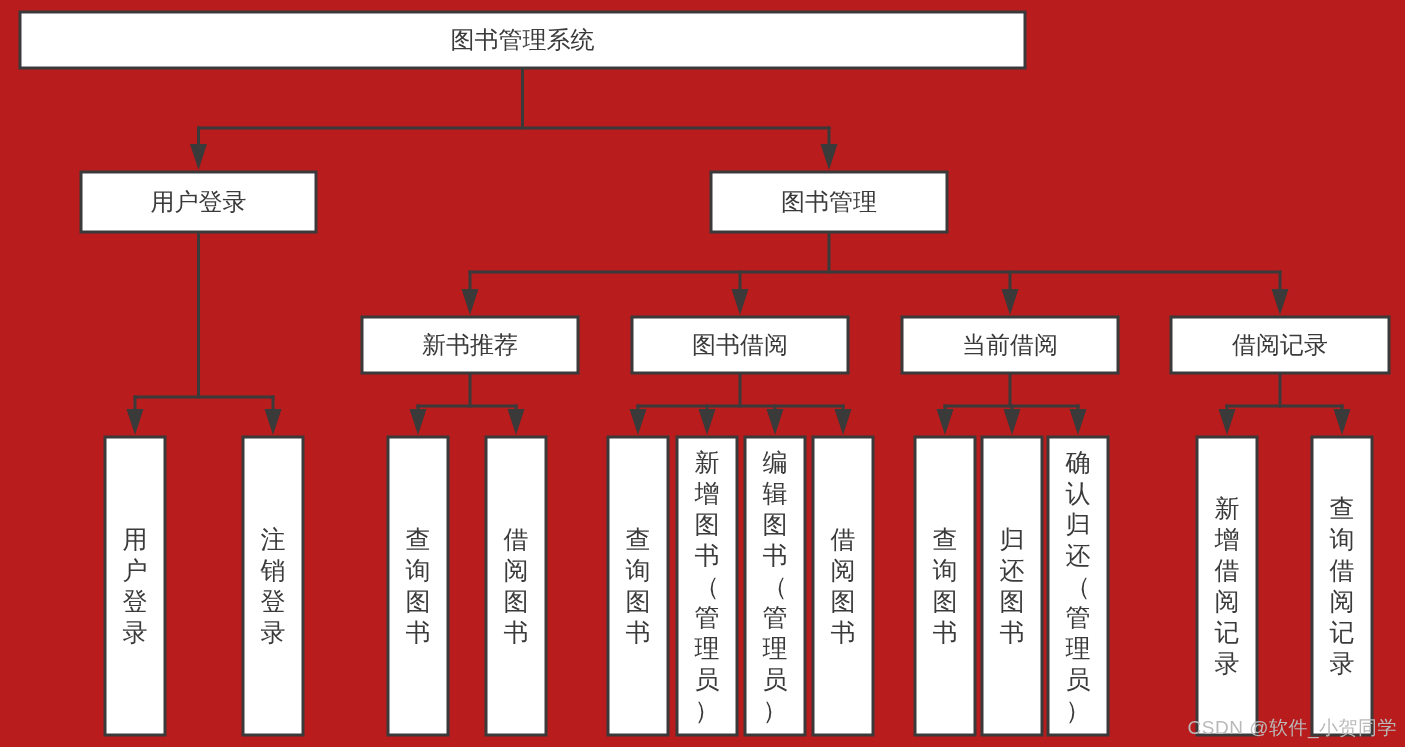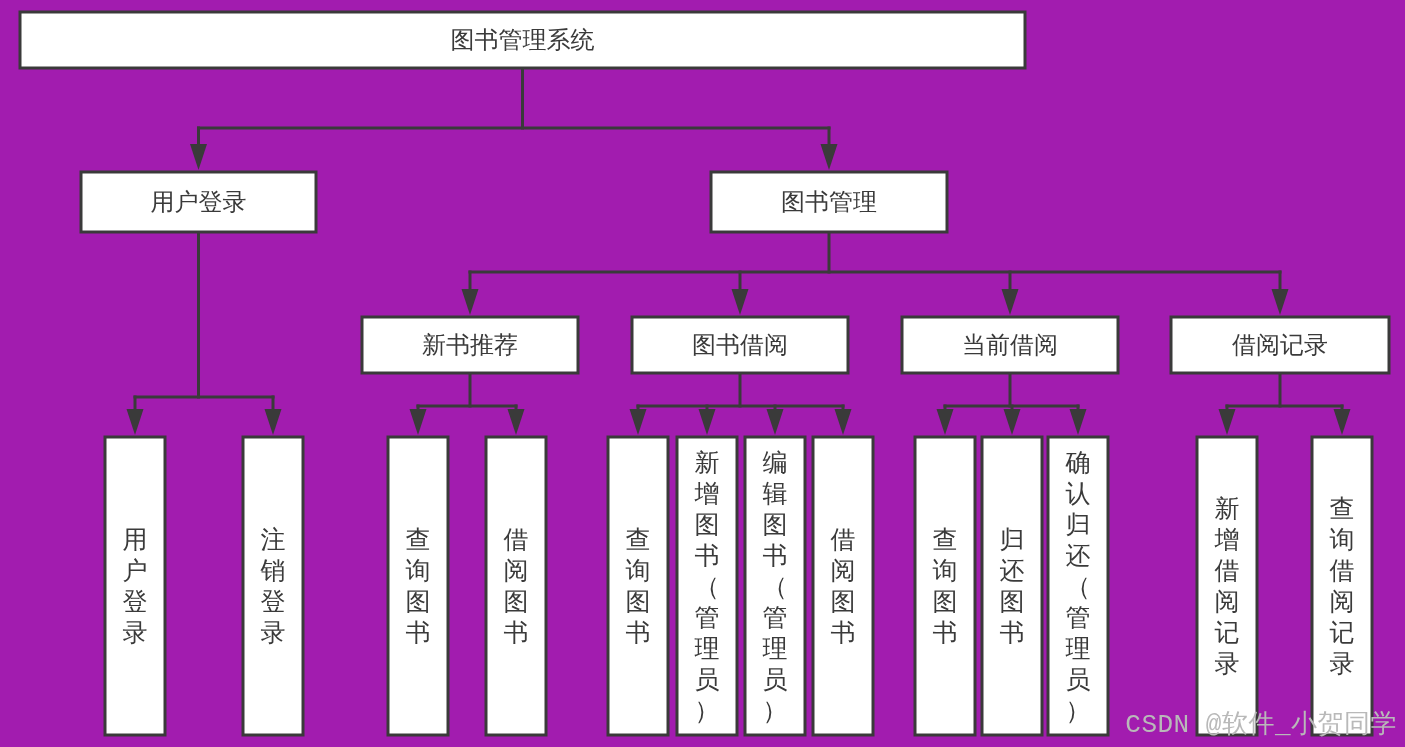--- a/index.html
+++ b/index.html
@@ -8,21 +8,21 @@
     padding: 0;
     background: #ffffff;
   }
   body {
     font-family: "DejaVu Sans", "Liberation Sans", sans-serif;
   }
   #diagram-root {
     position: relative;
     width: 1405px;
     height: 747px;
-    background: #a21caf;
+    background: #b91c1c;
     overflow: hidden;
   }
   svg.diagram-canvas {
     position: absolute;
     left: 0;
     top: 0;
     width: 1405px;
     height: 747px;
     display: block;
   }
@@ -52,22 +52,22 @@
   .node-label-v {
     fill: #3a3a3a;
     font-family: "DejaVu Sans", "Liberation Sans", sans-serif;
     font-size: 25px;
     text-anchor: middle;
   }
   .watermark {
     position: absolute;
     right: 8px;
     bottom: 6px;
-    font-family: Liberation Mono, monospace;
-    font-size: 26px;
+    font-family: Liberation Sans, sans-serif;
+    font-size: 19px;
     color: #b9b9b9;
     letter-spacing: 0.5px;
     white-space: nowrap;
     user-select: none;
   }
 </style>
 </head>
 <body>
 
 <div id="diagram-root">

